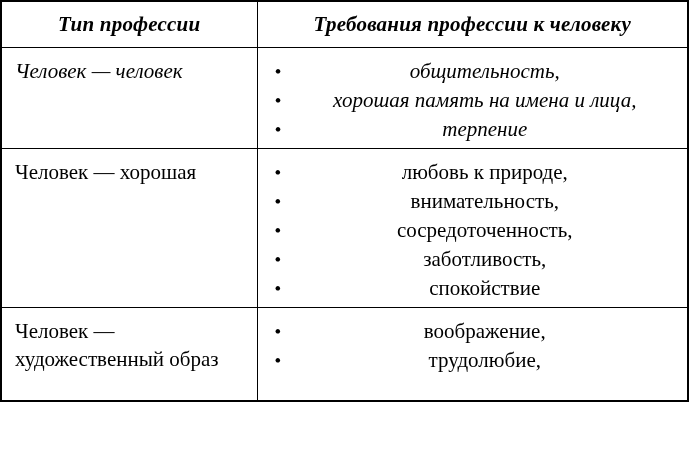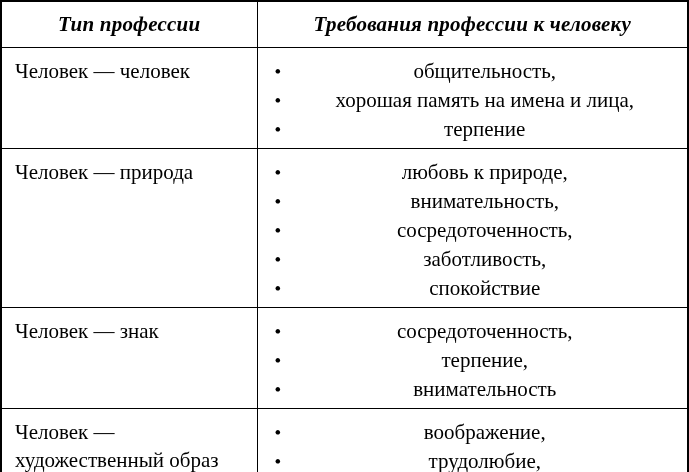--- a/index.html
+++ b/index.html
@@ -47,21 +47,21 @@
     line-height: 28px;
     padding: 9px 12px 4px 13px;
   }
   td.reqs-cell {
     vertical-align: top;
     text-align: left;
     font-size: 21px;
     line-height: 28px;
     padding: 9px 8px 4px 17px;
   }
-  tr.row-1 td { height: 79px; }
+  tr.row-1 td { height: 79px; font-style: italic; }
   tr.row-2 td { height: 135px; }
   tr.row-3 td { height: 79px; }
   tr.row-4 td { height: 79px; }
 
   .req-line {
     display: flex;
     align-items: baseline;
   }
   .bullet {
     flex: 0 0 16px;
@@ -98,21 +98,21 @@
           <span class="bullet">•</span>
           <span class="req-text">хорошая память на имена и лица,</span>
         </div>
         <div class="req-line">
           <span class="bullet">•</span>
           <span class="req-text">терпение</span>
         </div>
       </td>
     </tr>
     <tr class="row-2">
-      <td class="type-cell">Человек — природа</td>
+      <td class="type-cell">Человек — хорошая</td>
       <td class="reqs-cell">
         <div class="req-line">
           <span class="bullet">•</span>
           <span class="req-text">любовь к природе,</span>
         </div>
         <div class="req-line">
           <span class="bullet">•</span>
           <span class="req-text">внимательность,</span>
         </div>
         <div class="req-line">
@@ -122,37 +122,20 @@
         <div class="req-line">
           <span class="bullet">•</span>
           <span class="req-text">заботливость,</span>
         </div>
         <div class="req-line">
           <span class="bullet">•</span>
           <span class="req-text">спокойствие</span>
         </div>
       </td>
     </tr>
-    <tr class="row-3">
-      <td class="type-cell">Человек — знак</td>
-      <td class="reqs-cell">
-        <div class="req-line">
-          <span class="bullet">•</span>
-          <span class="req-text">сосредоточенность,</span>
-        </div>
-        <div class="req-line">
-          <span class="bullet">•</span>
-          <span class="req-text">терпение,</span>
-        </div>
-        <div class="req-line">
-          <span class="bullet">•</span>
-          <span class="req-text">внимательность</span>
-        </div>
-      </td>
-    </tr>
     <tr class="row-4">
       <td class="type-cell">Человек — художественный образ</td>
       <td class="reqs-cell">
         <div class="req-line">
           <span class="bullet">•</span>
           <span class="req-text">воображение,</span>
         </div>
         <div class="req-line">
           <span class="bullet">•</span>
           <span class="req-text">трудолюбие,</span>

